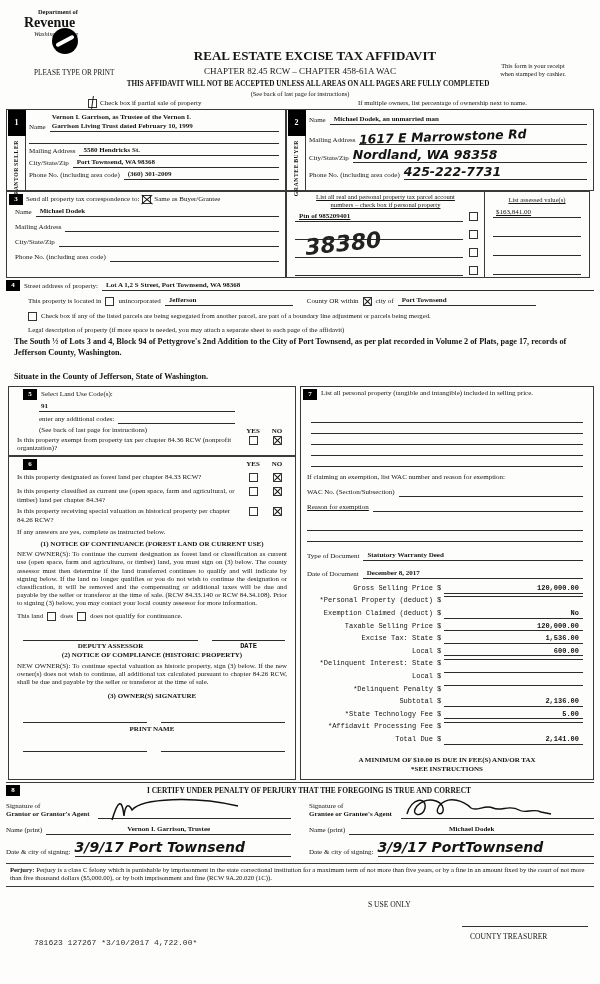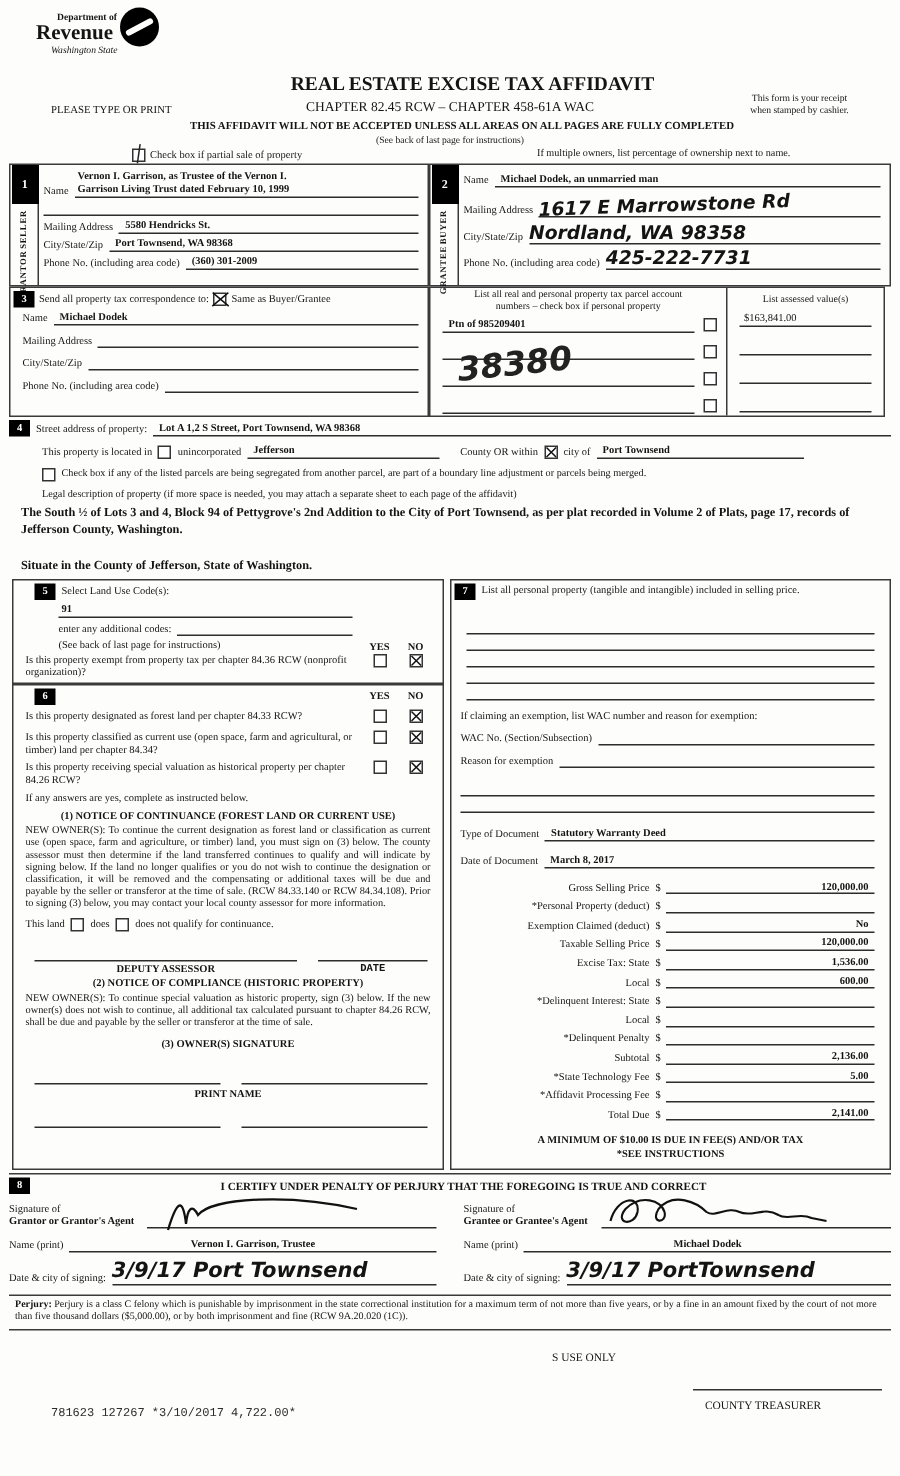--- a/index.html
+++ b/index.html
@@ -29,38 +29,38 @@
   .cb.bigx{overflow:visible;}
   .cb.bigx::before,.cb.bigx::after{content:"";position:absolute;left:-3px;top:3px;width:14px;height:1.4px;background:#111;}
   .cb.bigx::before{transform:rotate(40deg);} .cb.bigx::after{transform:rotate(-40deg);}
   .cb.tick::before{content:"";position:absolute;left:3px;top:-4px;width:1.2px;height:13px;background:#222;transform:rotate(8deg);}
   .hand{font-family:"DejaVu Sans",sans-serif;font-style:italic;font-weight:bold;}
   .hand.big{font-size:12.5px;line-height:1;}
   .q{display:flex;margin:3px 6px 0 8px;}
   .q .qt{flex:1;padding-right:6px;}
   .q .cbcol{width:24px;text-align:center;flex:none;}
   .para{text-align:justify;margin:2px 8px 0 8px;font-size:6.9px;line-height:1.18;}
-  .mrow{display:flex;align-items:flex-end;margin:0 10px 0 0;height:12.6px;}
+  .mrow{display:flex;align-items:flex-start;margin:0 10px 0 0;height:12.6px;font-family:Liberation Mono, monospace;}
   .mrow .mlab{width:132px;text-align:right;white-space:nowrap;}
   .mrow .dol{margin:0 3px 0 4px;}
   .mrow .mline{flex:1;border-bottom:1px solid #2c2c2c;text-align:right;font-weight:bold;padding-right:4px;}
   .yn{display:flex;justify-content:flex-end;margin-right:6px;font-weight:bold;}
   .yn span{width:24px;text-align:center;}
   .sig-line{position:relative;flex:1;border-bottom:1px solid #2c2c2c;height:18px;}
   .sig-line svg{position:absolute;left:0;bottom:-4px;}
   .logo-swirl{display:inline-block;width:26px;height:26px;background:#000;border-radius:50%;position:relative;vertical-align:middle;}
   .logo-swirl::before{content:"";position:absolute;left:3px;top:11px;width:20px;height:4px;background:#fdfdfb;transform:rotate(-28deg);border-radius:2px;}
 </style>
 </head>
 <body>
 
 <div class="page">
 
   <div class="abs" style="left:24px;top:8px;">
-    <div style="display:flex;align-items:center;">
+    <div style="display:flex;align-items:flex-end;flex-direction:column;">
       <div>
         <div class="sm" style="font-weight:bold;padding-left:14px;">Department of</div>
         <div style="font-size:14px;font-weight:bold;line-height:1;">Revenue</div>
         <div class="sm" style="font-style:italic;padding-left:10px;">Washington State</div>
       </div>
       <span class="logo-swirl" style="margin-left:2px;margin-top:-10px;"></span>
     </div>
   </div>
   <div class="abs c" style="left:120px;right:90px;top:48px;font-size:13px;font-weight:bold;">REAL ESTATE EXCISE TAX AFFIDAVIT</div>
   <div class="abs" style="left:34px;top:69px;font-size:7.2px;">PLEASE TYPE OR PRINT</div>
@@ -152,21 +152,21 @@
     <div class="frow" style="margin-left:8px;height:13px;">
       <span class="lab">City/State/Zip</span>
       <span class="fill"></span>
     </div>
     <div class="frow" style="margin-left:8px;height:13px;">
       <span class="lab">Phone No. (including area code)</span>
       <span class="fill"></span>
     </div>
   </div>
 
-  <div class="abs box" style="left:286px;top:191px;width:304px;height:87px;display:flex;">
+  <div class="abs box" style="left:286px;top:191px;width:304px;height:87px;display:flex;text-decoration:underline;">
     <div style="flex:1;border-right:1px solid #3a3a3a;position:relative;">
       <div class="c" style="font-size:6.6px;margin-top:1px;">
         <div>List all real and personal property tax parcel account</div>
         <div>numbers – check box if personal property</div>
       </div>
       <div class="frow" style="margin:3px 6px 0 8px;">
         <span class="fill"><span class="val">Ptn of 985209401</span></span>
         <span class="cb" style="margin:0 0 1px 6px;"></span>
       </div>
       <div class="frow" style="margin:8px 6px 0 8px;">
@@ -322,37 +322,37 @@
         <span class="fill"></span>
       </div>
     <div class="frow" style="margin:0 10px;height:11px;">
         <span class="fill"></span>
       </div>
     <div style="margin:6px 6px 0 6px;">If claiming an exemption, list WAC number and reason for exemption:</div>
     <div class="frow" style="margin:5px 10px 0 6px;">
       <span class="lab">WAC No. (Section/Subsection)</span>
       <span class="fill"></span>
     </div>
-    <div class="frow" style="margin:5px 10px 0 6px;">
+    <div class="frow" style="margin:5px 10px 0 6px;text-decoration:underline;">
       <span class="lab">Reason for exemption</span>
       <span class="fill"></span>
     </div>
     <div class="frow" style="margin:8px 10px 0 6px;height:11px;">
         <span class="fill"></span>
       </div>
     <div class="frow" style="margin:0 10px 0 6px;height:11px;">
         <span class="fill"></span>
       </div>
     <div class="frow" style="margin:9px 10px 0 6px;">
       <span class="lab">Type of Document</span>
       <span class="fill"><span class="val">Statutory Warranty Deed</span></span>
     </div>
     <div class="frow" style="margin:8px 10px 0 6px;">
       <span class="lab">Date of Document</span>
-      <span class="fill"><span class="val">March 8, 2017</span></span>
+      <span class="fill"><span class="val">December 8, 2017</span></span>
     </div>
     <div style="margin-top:5px;">
       <div class="mrow">
           <span class="mlab">Gross Selling Price</span>
           <span class="dol">$</span>
           <span class="mline">120,000.00</span>
         </div>
       <div class="mrow">
           <span class="mlab">*Personal Property (deduct)</span>
           <span class="dol">$</span>

